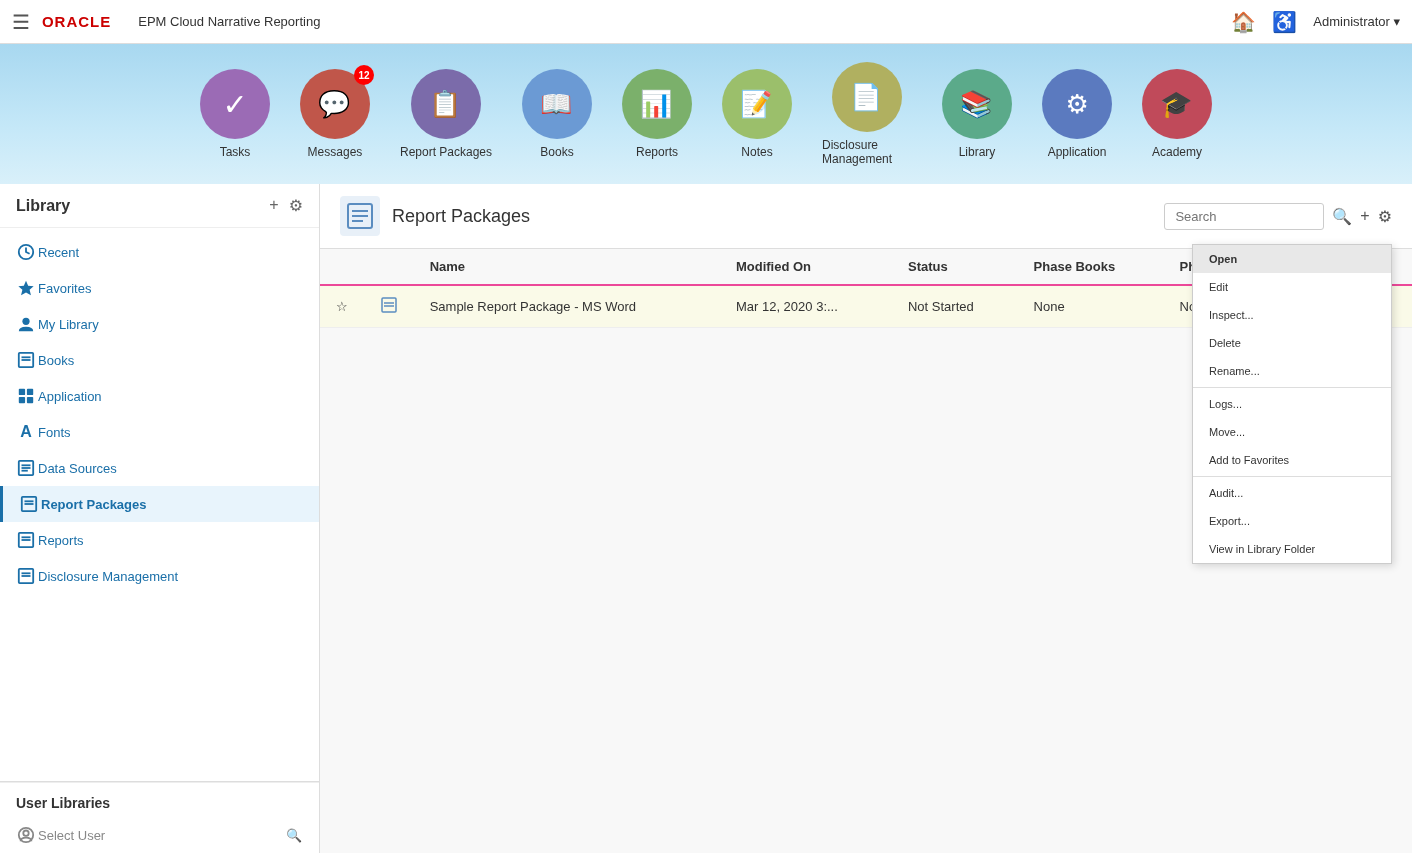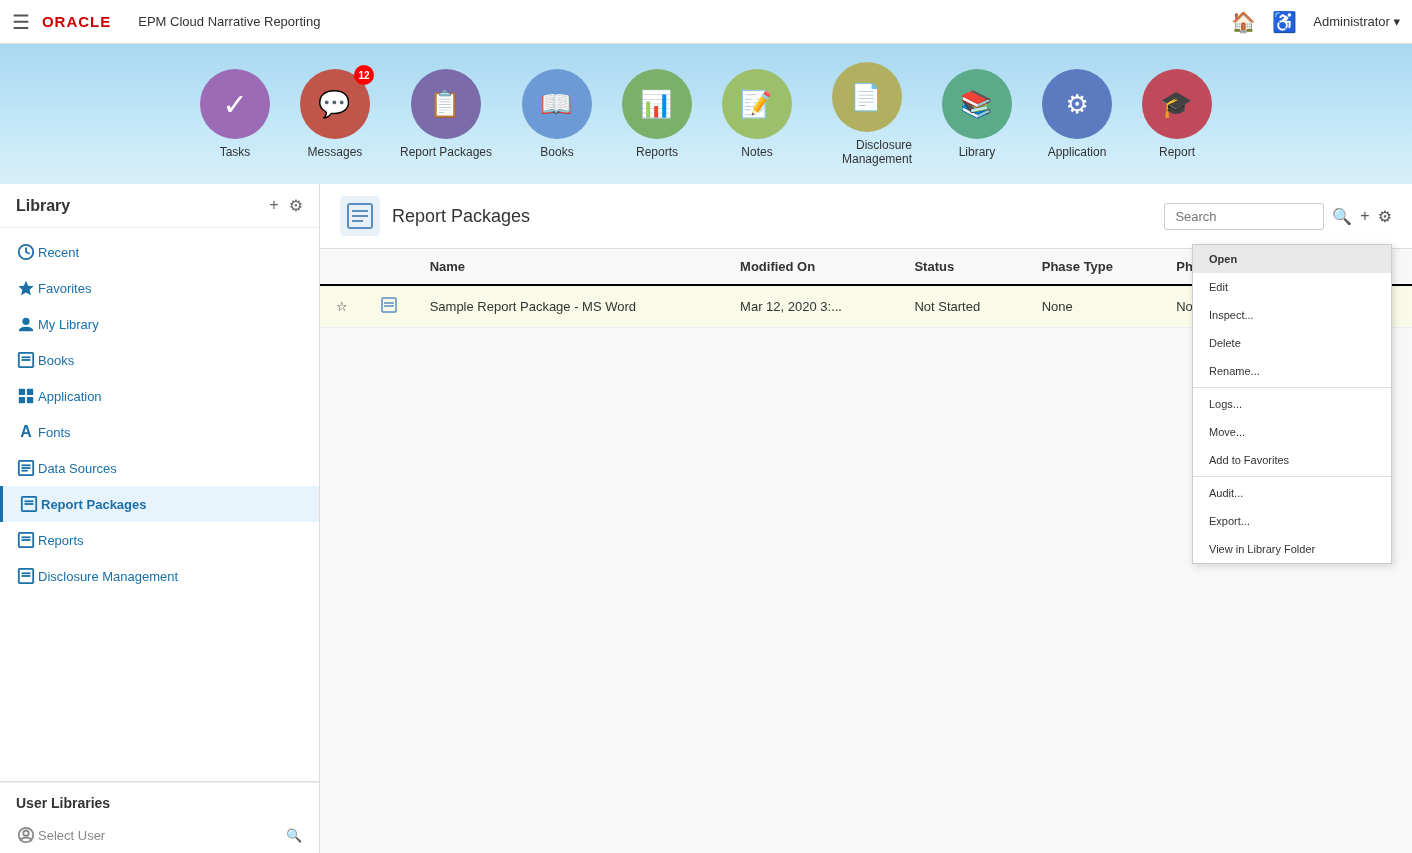--- a/index.html
+++ b/index.html
@@ -44,21 +44,21 @@
     .icon-circle {
       width: 70px;
       height: 70px;
       border-radius: 50%;
       display: flex;
       align-items: center;
       justify-content: center;
       font-size: 28px;
       position: relative;
     }
-    .icon-label { font-size: 12px; color: #333; text-align: right; }
+    .icon-label { font-size: 12px; color: #333; text-align: left; }
     .badge {
       position: absolute;
       top: -4px;
       right: -4px;
       background: red;
       color: white;
       border-radius: 50%;
       font-size: 10px;
       width: 20px;
       height: 20px;
@@ -184,21 +184,21 @@
       color: #999;
     }
     .header-action-icon { color: #555; cursor: pointer; font-size: 16px; }
 
     
     .table-container { flex: 1; overflow: auto; padding: 0; }
     .data-table { width: 100%; border-collapse: collapse; background: #fff; }
     .data-table th {
       text-align: left;
       padding: 10px 16px;
-      border-bottom: 2px solid #000000;
+      border-bottom: 2px solid #ec4899;
       font-weight: bold;
       font-size: 13px;
       color: #333;
       background: #f8f8f8;
     }
     .data-table td {
       padding: 10px 16px;
       border-bottom: 1px solid #eee;
       font-size: 13px;
       color: #333;
@@ -302,21 +302,21 @@
   <div class="icon-item">
     <div class="icon-circle icon-application">
       <span style="color:white;font-size:26px;">⚙</span>
     </div>
     <span class="icon-label">Application</span>
   </div>
   <div class="icon-item">
     <div class="icon-circle icon-academy">
       <span style="color:white;font-size:26px;">🎓</span>
     </div>
-    <span class="icon-label">Report</span>
+    <span class="icon-label">Academy</span>
   </div>
 </div>
 
 <div class="main-layout">
 
   <div class="sidebar">
     <div class="sidebar-header">
       <span class="sidebar-title">Library</span>
       <div class="sidebar-header-icons">
         <span class="sidebar-header-icon">+</span>
@@ -463,21 +463,21 @@
 
     <div class="table-container">
       <table class="data-table">
         <thead>
           <tr>
             <th style="width:30px;"></th>
             <th style="width:30px;"></th>
             <th>Name</th>
             <th>Modified On</th>
             <th>Status</th>
-            <th>Phase Type</th>
+            <th>Phase Books</th>
             <th>Phase Status</th>
             <th>Actions</th>
           </tr>
         </thead>
         <tbody>
           <tr class="selected">
             <td class="star-cell">☆</td>
             <td>
               <svg viewBox="0 0 18 18" width="18" height="18" fill="none" stroke="#5b8dc0" stroke-width="1.5">
                 <rect x="2" y="2" width="14" height="14" rx="1"></rect>

